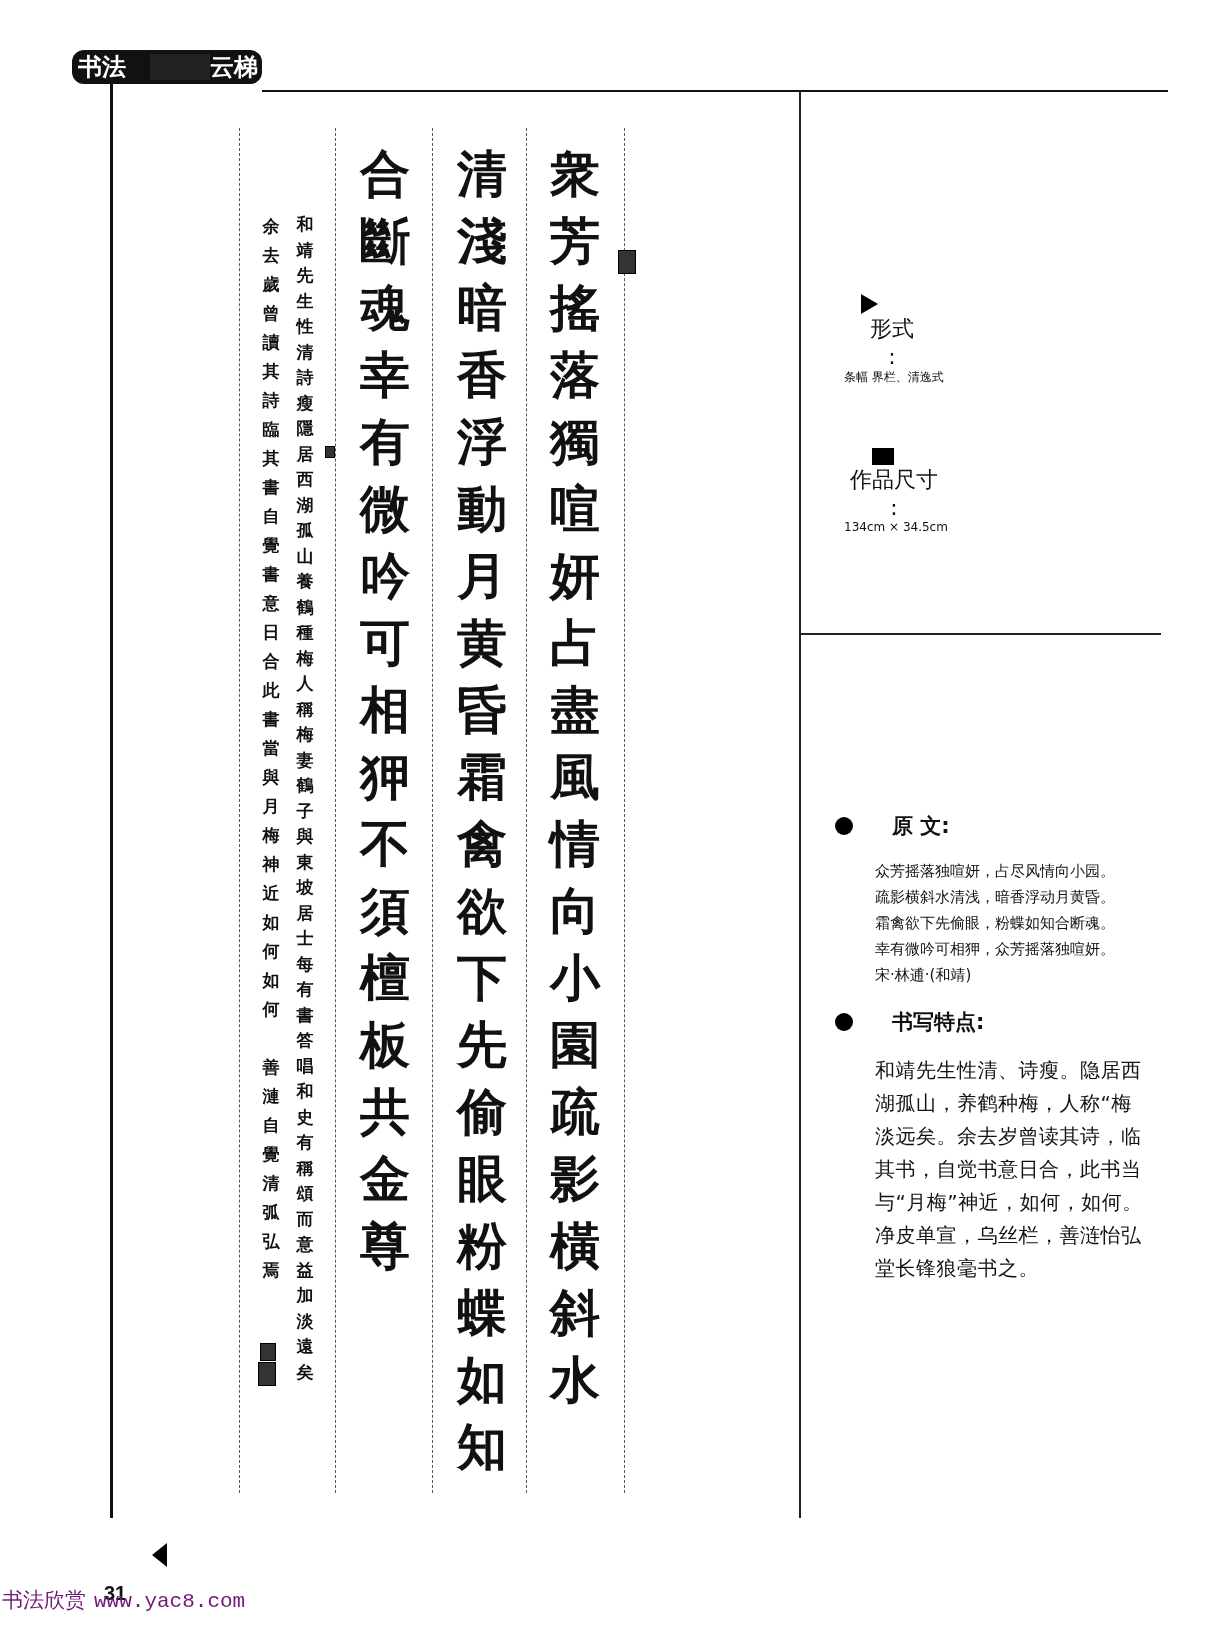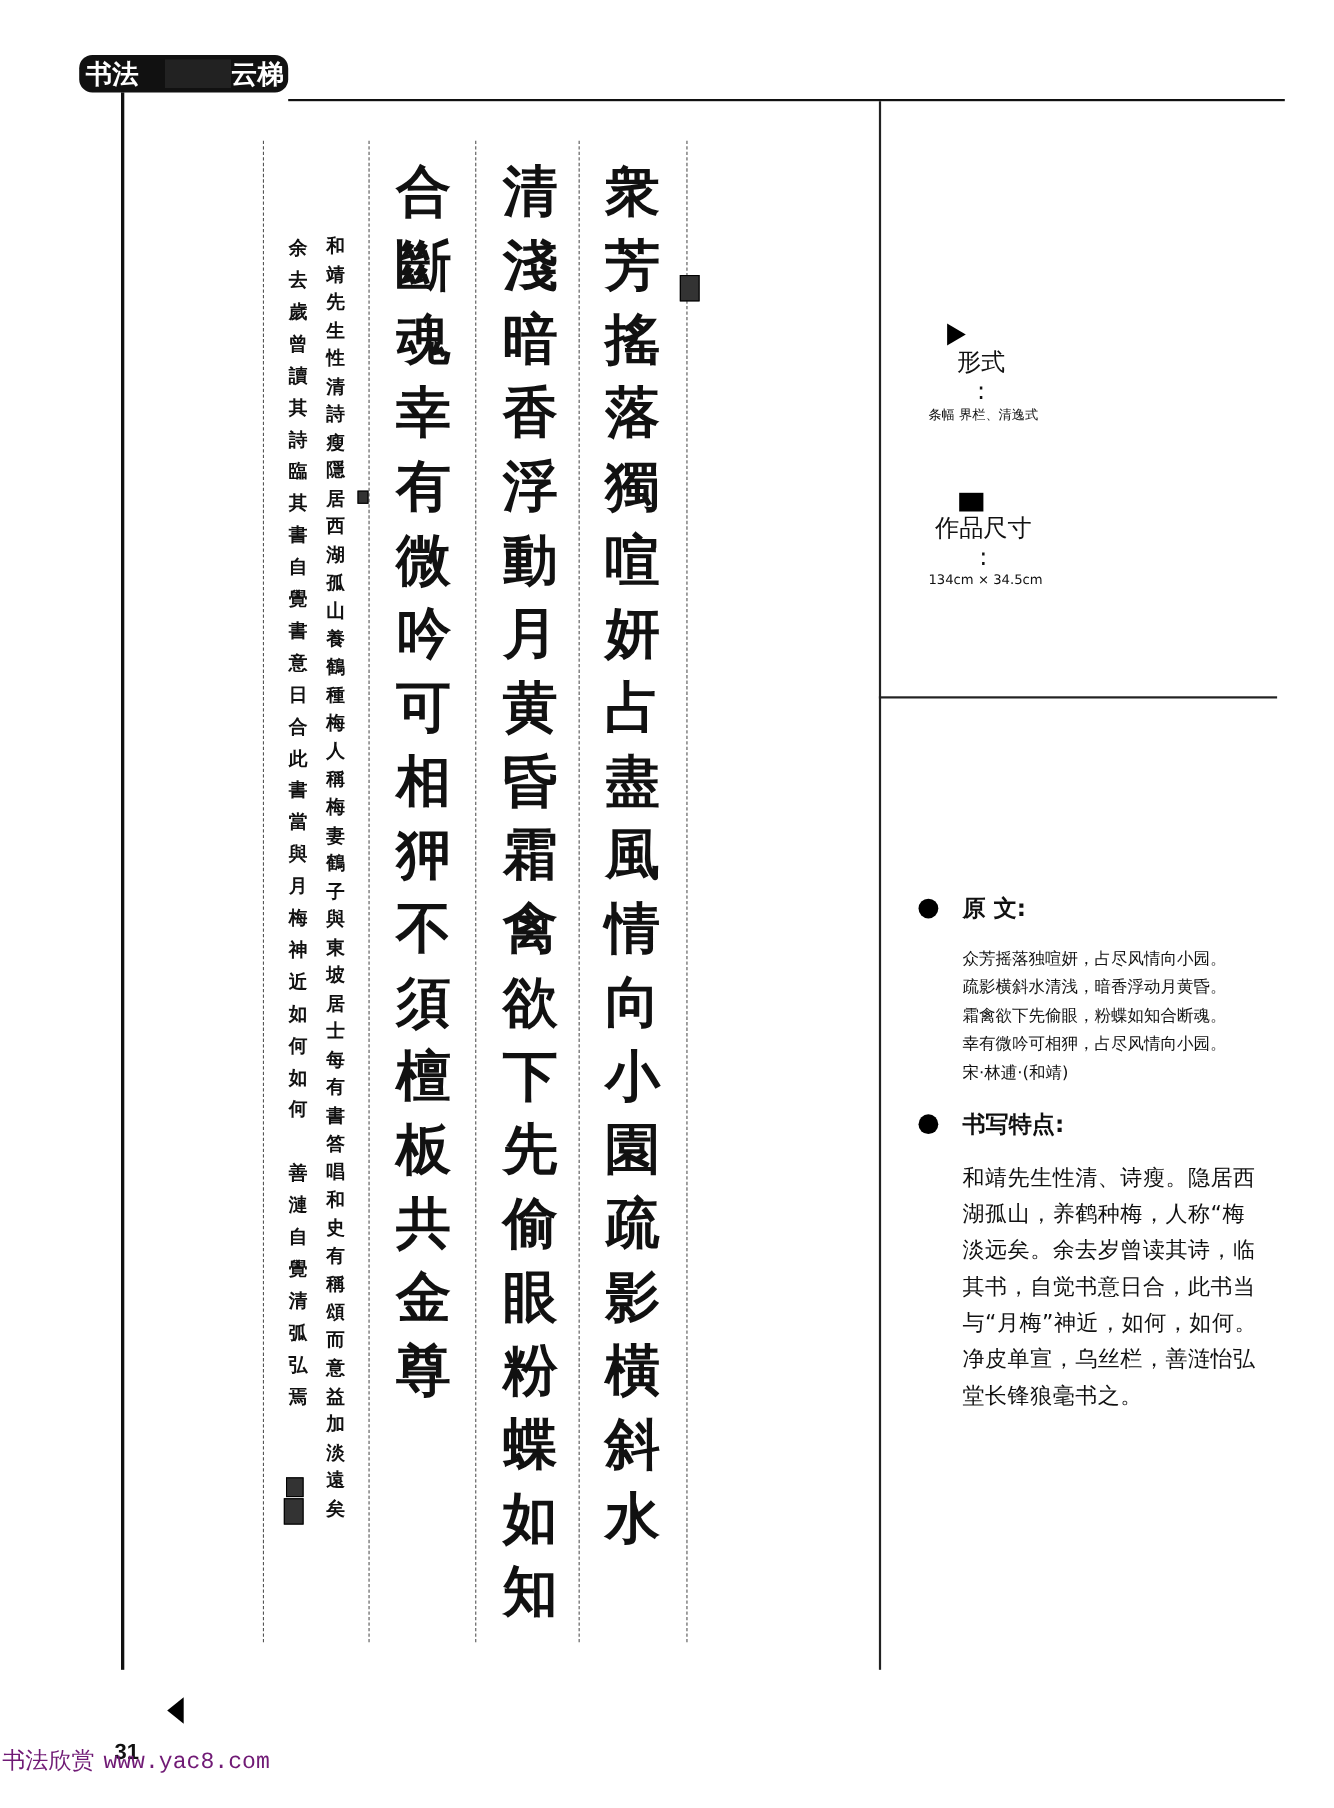--- a/index.html
+++ b/index.html
@@ -23,21 +23,21 @@
                font-family:"DejaVu Serif", serif; font-weight:bold; font-size:22px; line-height:37.5px; }
   .seal { width:16px; height:22px; background:#333; border:1px solid #000; }
   .info-row { left:840px; font-size:21px; display:flex; align-items:center;flex-direction:column; }
   .info-row .ic { width:22px; display:inline-block; margin-right:22px; }
   .info-row .lbl { font-size:22px; }
   .info-row .val { font-size:12px; margin-left:4px; }
   .tri { width:0; height:0; border-top:10px solid transparent; border-bottom:10px solid transparent;
          border-left:17px solid #000; }
   .sq { width:17px; height:17px; background:#000; }
   .dot { width:18px; height:18px; border-radius:50%; background:#000; }
-  .sec-title { left:835px; font-size:21px; font-weight:bold; display:flex; align-items:center; }
+  .sec-title { left:835px; font-size:21px; font-weight:bold; display:flex; align-items:center;gap:17px; }
   .sec-title .dot { margin-right:22px; margin-left:0; }
   .orig { left:875px; top:858px; font-size:15px; line-height:26px; width:300px; }
   .feat { left:875px; top:1054px; font-size:20px; line-height:33px; width:300px; letter-spacing:0.5px; }
   .pagenum { left:104px; top:1546px; font-size:20px; font-weight:bold; font-family:"Liberation Sans", sans-serif;margin-top:36px; }
   .pagetri { left:152px; top:1543px; width:0; height:0; border-top:12px solid transparent;
              border-bottom:12px solid transparent; border-right:15px solid #000; }
   .watermark { left:2px; top:1586px; color:#701a75; font-size:21px; font-family:"DejaVu Serif", serif; }
   .watermark .url { font-family:"Liberation Mono", monospace; font-size:21px; margin-left:8px; }
 </style>
 </head>
@@ -229,21 +229,21 @@
 </div>
 
 <div class="abs sec-title" style="top:812px">
   <span class="dot"></span>
   <span>原 文:</span>
 </div>
 <div class="abs orig">
   <div>众芳摇落独喧妍，占尽风情向小园。</div>
   <div>疏影横斜水清浅，暗香浮动月黄昏。</div>
   <div>霜禽欲下先偷眼，粉蝶如知合断魂。</div>
-  <div>幸有微吟可相狎，占尽风情向小园。</div>
+  <div>幸有微吟可相狎，众芳摇落独喧妍。</div>
   <div>宋·林逋·(和靖)</div>
 </div>
 
 <div class="abs sec-title" style="top:1008px">
   <span class="dot"></span>
   <span>书写特点:</span>
 </div>
 <div class="abs feat">
   <div>和靖先生性清、诗瘦。隐居西</div>
   <div>湖孤山，养鹤种梅，人称“梅</div>

